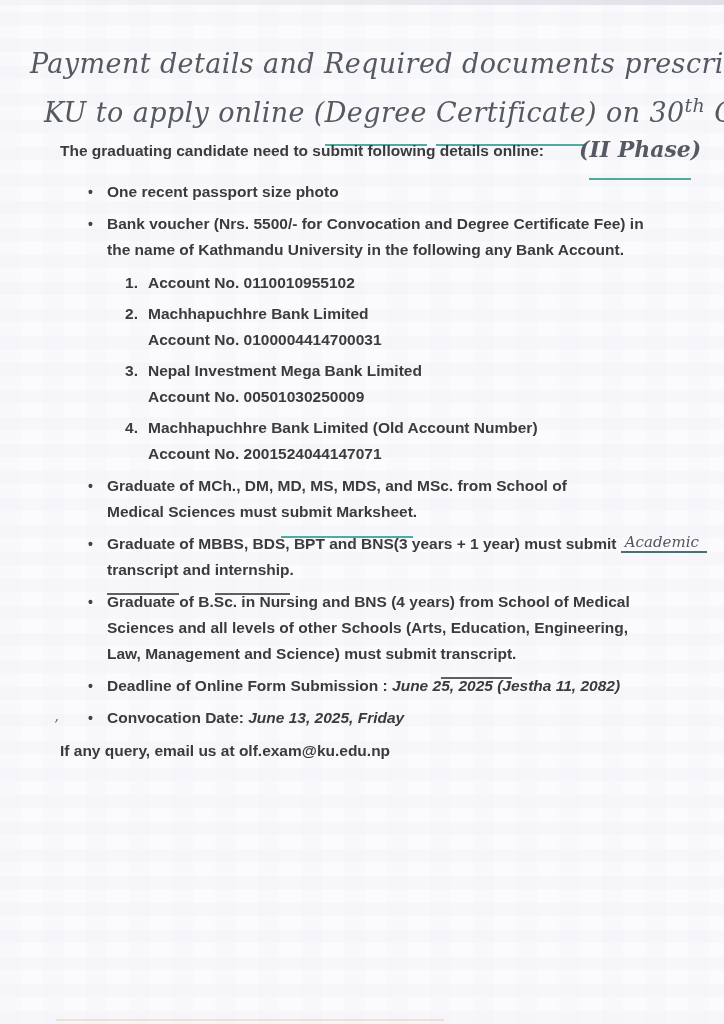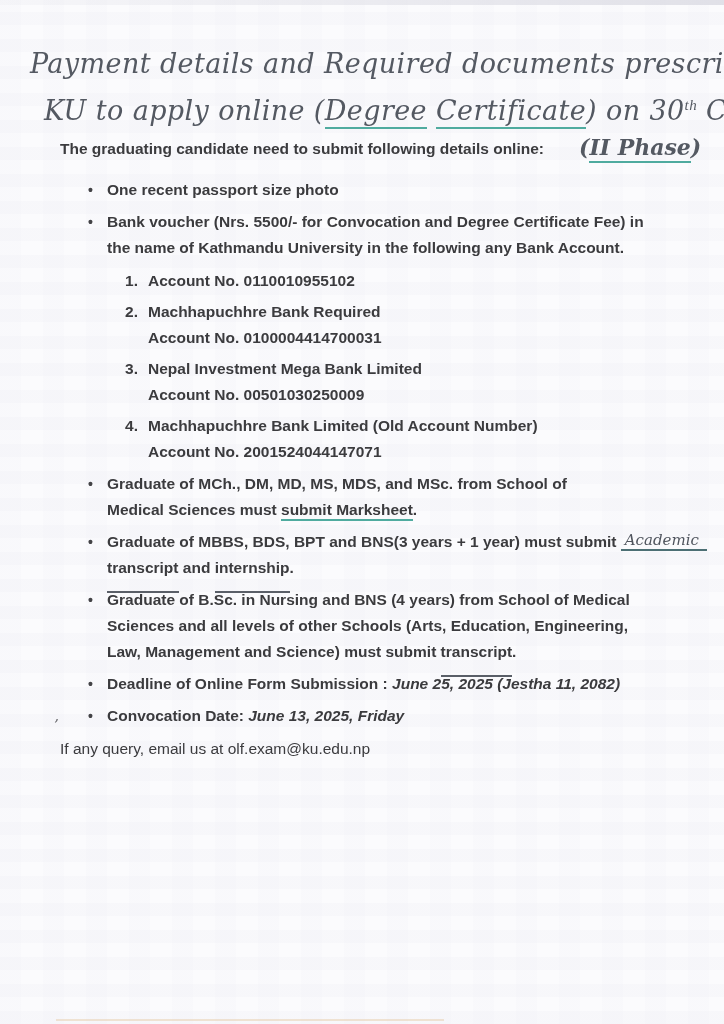--- a/index.html
+++ b/index.html
@@ -24,22 +24,22 @@
     background:#ecdcc8; opacity:.8;
   }
   
   .hand {
     font-family:"DejaVu Serif", serif;
     font-style:italic;
     color:#545962;
   }
   .title1 { font-size:27px; line-height:40px; margin:44px 0 0 30px; letter-spacing:.4px; white-space:nowrap; }
   .title2 { font-size:27px; line-height:40px; margin:1px 0 0 44px; letter-spacing:.4px; white-space:nowrap; }
-  .title2 sup { font-size:15px;font-family:Liberation Serif, serif; }
-  .u-teal  { border-bottom:2px solid #4fab9f; padding-bottom:1px; }
+  .title2 sup { font-size:19px; }
+  .u-teal  { border-bottom:2px solid #4fab9f; padding-bottom:16px; }
   .u-dark  { border-bottom:2px solid #5a5f68; padding-bottom:15px; }
 
   
   .print { font-weight:bold; font-size:15.5px; }
   .intro-row { display:flex; align-items:center; margin:2px 0 0 60px; height:32px; }
   .intro { line-height:24px; }
   .phase { font-size:22px; line-height:26px; margin-left:35px; margin-top:-5px; white-space:nowrap;font-weight:bold; }
 
   ul.bullets { list-style:none; margin:12px 0 0 0; padding:0 0 0 107px; }
   ul.bullets > li {
@@ -72,21 +72,21 @@
   .italic-val { font-style:italic; }
 
   .academic {
     font-family:"DejaVu Serif", serif; font-style:italic; font-weight:normal;
     font-size:15px; color:#50555e;
     border-bottom:2px solid #4c6f74;
     padding:0 8px 0 4px;
     position:relative; top:-2px;
     white-space:nowrap;
   }
-  .footer { margin:8px 0 0 60px; font-weight:normal; font-size:15.5px; line-height:24px; }
+  .footer { margin:8px 0 0 60px; font-weight:bold; font-size:15.5px; line-height:24px; }
   .stray-mark { position:absolute; left:54px; top:716px; color:#6c6c70; font-size:15px; }
 </style>
 </head>
 <body>
 
 <div class="page">
   <div class="top-strip"></div>
 
   <div class="hand title1">Payment details and Required documents prescribed by</div>
 
@@ -100,21 +100,21 @@
   <ul class="bullets">
     <li>One recent passport size photo</li>
 
     <li class="w-voucher">
       <span>Bank voucher (Nrs. 5500/- for Convocation and Degree Certificate Fee) in the name of Kathmandu University in the following any Bank Account.</span>
       <ol class="banks">
         <li>
           <span class="bank-line"><span>Account No. </span><span>0110010955102</span></span>
         </li>
         <li>
-          <span class="bank-line">Machhapuchhre Bank Required</span>
+          <span class="bank-line">Machhapuchhre Bank Limited</span>
           <span class="bank-line"><span>Account No. </span><span>0100004414700031</span></span>
         </li>
         <li>
           <span class="bank-line">Nepal Investment Mega Bank Limited</span>
           <span class="bank-line"><span>Account No. </span><span>00501030250009</span></span>
         </li>
         <li>
           <span class="bank-line">Machhapuchhre Bank Limited (Old Account Number)</span>
           <span class="bank-line"><span>Account No. </span><span>2001524044147071</span></span>
         </li>

